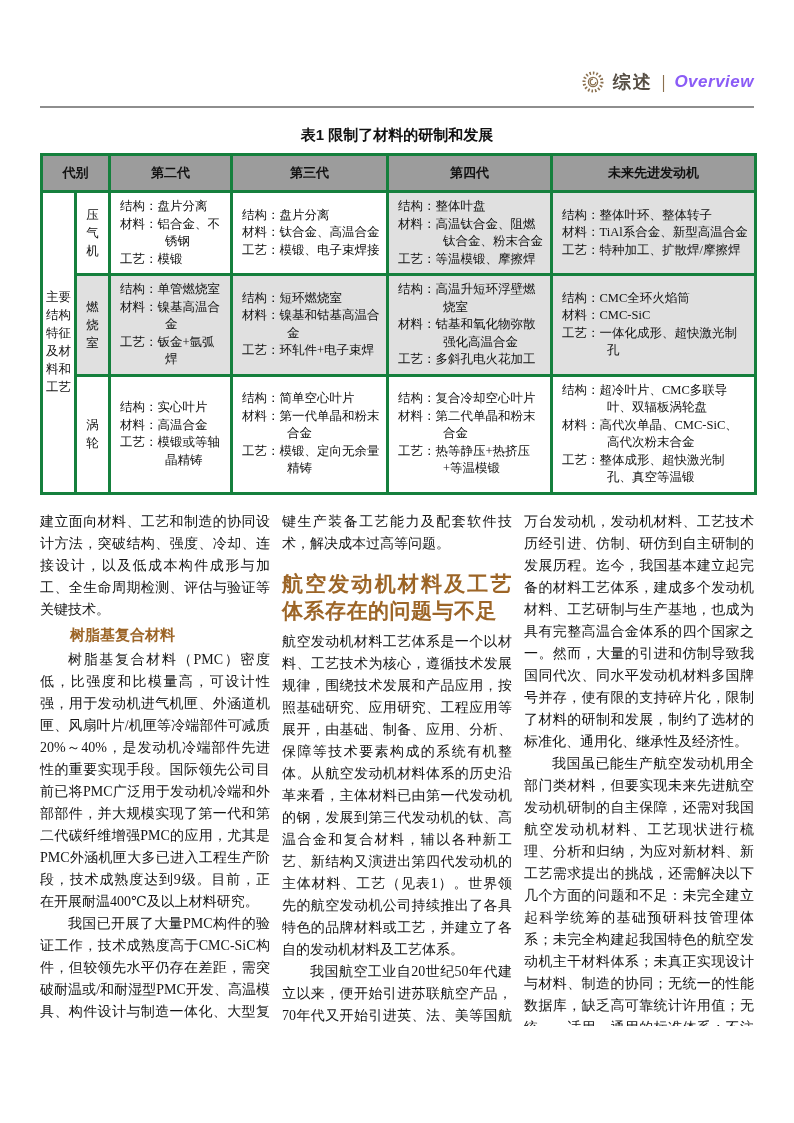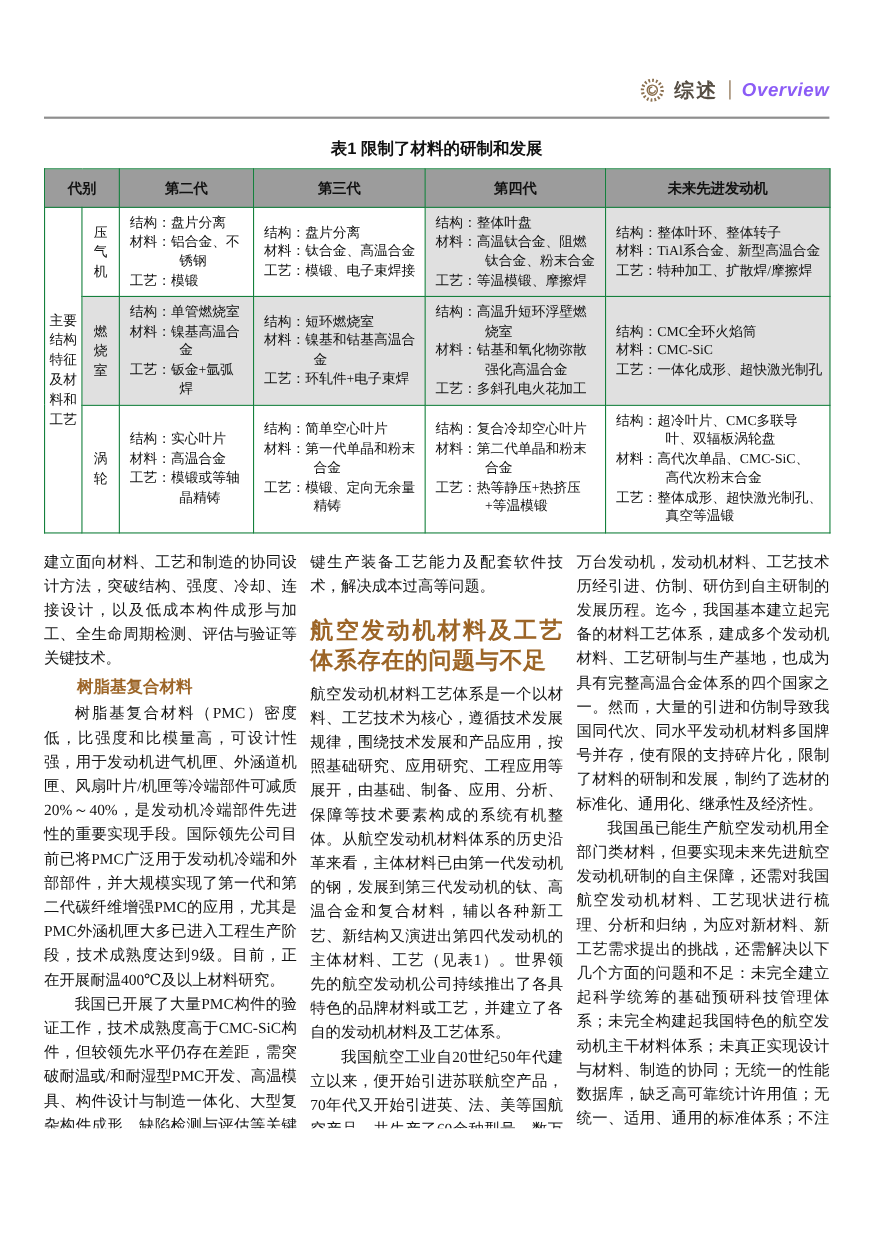--- a/index.html
+++ b/index.html
@@ -10,21 +10,21 @@
   }
   
   .header { margin-top:70px; display:flex; justify-content:flex-end; align-items:center; gap:9px; }
   .hdr-cn { font-family:"Liberation Sans","DejaVu Sans",sans-serif; font-weight:bold; font-size:18px; color:#564e44; letter-spacing:2px; }
   .hdr-sep { color:#8a6f4e; font-size:16px; font-weight:bold; transform:scaleY(1.2); }
   .hdr-en { font-family:"Liberation Sans","DejaVu Sans",sans-serif; font-weight:bold; font-style:italic; font-size:17px; color:#8b5cf6; letter-spacing:0.5px; }
   .header-rule { border:none; border-top:2px solid #8e8e8e; margin:12px 0 0 0; }
   
   .table-title { text-align:center; font-family:"Liberation Sans","DejaVu Sans",sans-serif; font-weight:bold; font-size:15px; margin:18px 0 8px; color:#111; }
   table.mat { width:714px; border-collapse:collapse; table-layout:fixed; font-size:12.5px; color:#111; }
-  table.mat th, table.mat td { border:1px solid #15803d; }
+  table.mat th, table.mat td { border:3px solid #15803d; }
   table.mat thead th { background:#9c9c9c; font-weight:bold; font-size:13px; padding:8px 2px; text-align:center; }
   td.cell { padding:5px 6px 5px 9px; vertical-align:middle; }
   td.cell p.cl { margin:0; line-height:17.5px; padding-left:3.6em; text-indent:-3.6em; }
   td.vlabel, td.comp { text-align:center; vertical-align:middle; padding:2px 1px; }
   td.vlabel div, td.comp div { line-height:18px; }
   .shade { background:#e0e0e0; }
   
   .cols { display:flex; gap:12px; margin-top:16px; }
   .col { width:230px; font-size:14px; line-height:22px; text-align:justify; }
   .col p { margin:0; }

